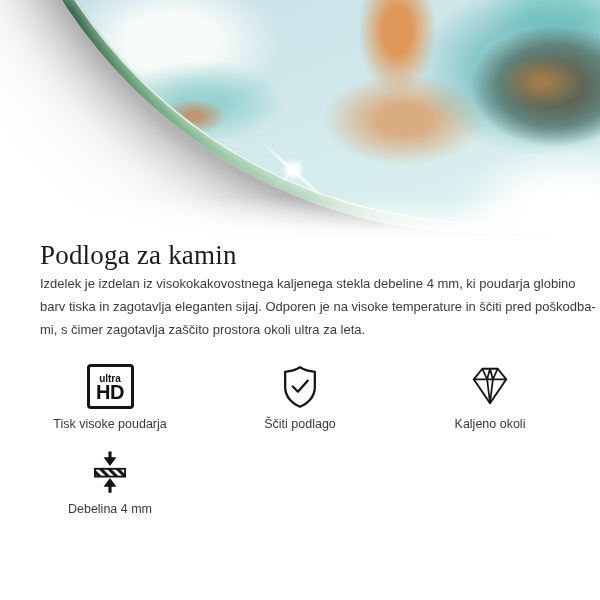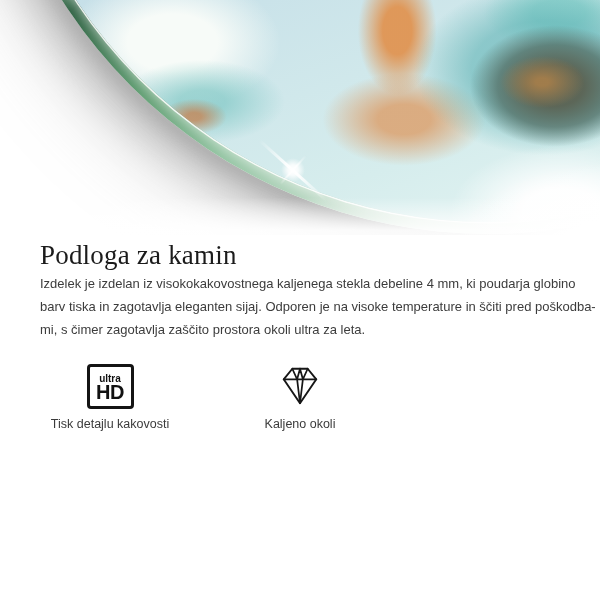--- a/index.html
+++ b/index.html
@@ -98,30 +98,54 @@
   <div class="features">
 
 
     <div class="feature">
       <div class="icon-box">
         <div class="hd-box">
           <span class="hd-top">ultra</span>
           <span class="hd-bottom">HD</span>
         </div>
       </div>
-      <div class="label">Tisk detajlu kakovosti</div>
+      <div class="label">Tisk visoke poudarja</div>
     </div>
 
+    <div class="feature">
+      <div class="icon-box">
+        <svg viewBox="0 0 48 48" width="46" height="46">
+          <path class="icon-stroke" stroke-width="2.4" d="M24,4.5 C19.6,7.2 13.6,8.8 8.5,9.2 V25 C8.5,36.2 17.2,43 24,45.6 C30.8,43 39.5,36.2 39.5,25 V9.2 C34.4,8.8 28.4,7.2 24,4.5 Z"></path>
+          <path class="icon-stroke" stroke-width="2.4" d="M16.5,24.5 L21.8,30 L32,18.5"></path>
+        </svg>
+      </div>
+      <div class="label">Ščiti podlago</div>
+    </div>
 
     <div class="feature">
       <div class="icon-box">
         <svg viewBox="0 0 48 48" width="46" height="46">
           <path class="icon-stroke" stroke-width="2" d="M7,17 L16,6 H32 L41,17 L24,42 Z"></path>
           <path class="icon-stroke" stroke-width="1.8" d="M7,17 H41 M16,6 L21,17 M24,6 L21,17 M24,6 L27,17 M32,6 L27,17 M24,42 L21,17 M24,42 L27,17"></path>
         </svg>
       </div>
       <div class="label">Kaljeno okoli</div>
     </div>
 
 
+    <div class="feature">
+      <div class="icon-box">
+        <svg viewBox="0 0 48 48" width="44" height="44">
+          <defs>
+            <pattern id="hatch" width="6.5" height="6.5" patternUnits="userSpaceOnUse" patternTransform="rotate(-45 0 0)">
+              <rect x="0" y="0" width="3.4" height="6.5" fill="#141414"></rect>
+            </pattern>
+          </defs>
+          <path d="M22.3,1.5 h3.4 v6.5 h5.3 L24,17.5 L17,8 h5.3 Z" fill="#141414"></path>
+          <rect x="7.5" y="20.5" width="33" height="8.5" fill="url(#hatch)" stroke="#141414" stroke-width="2"></rect>
+          <path d="M22.3,46.5 h3.4 v-6.5 h5.3 L24,30.5 L17,40 h5.3 Z" fill="#141414"></path>
+        </svg>
+      </div>
+      <div class="label">Debelina 4 mm</div>
+    </div>
 
   </div>
 </div>
 
 </body></html>

